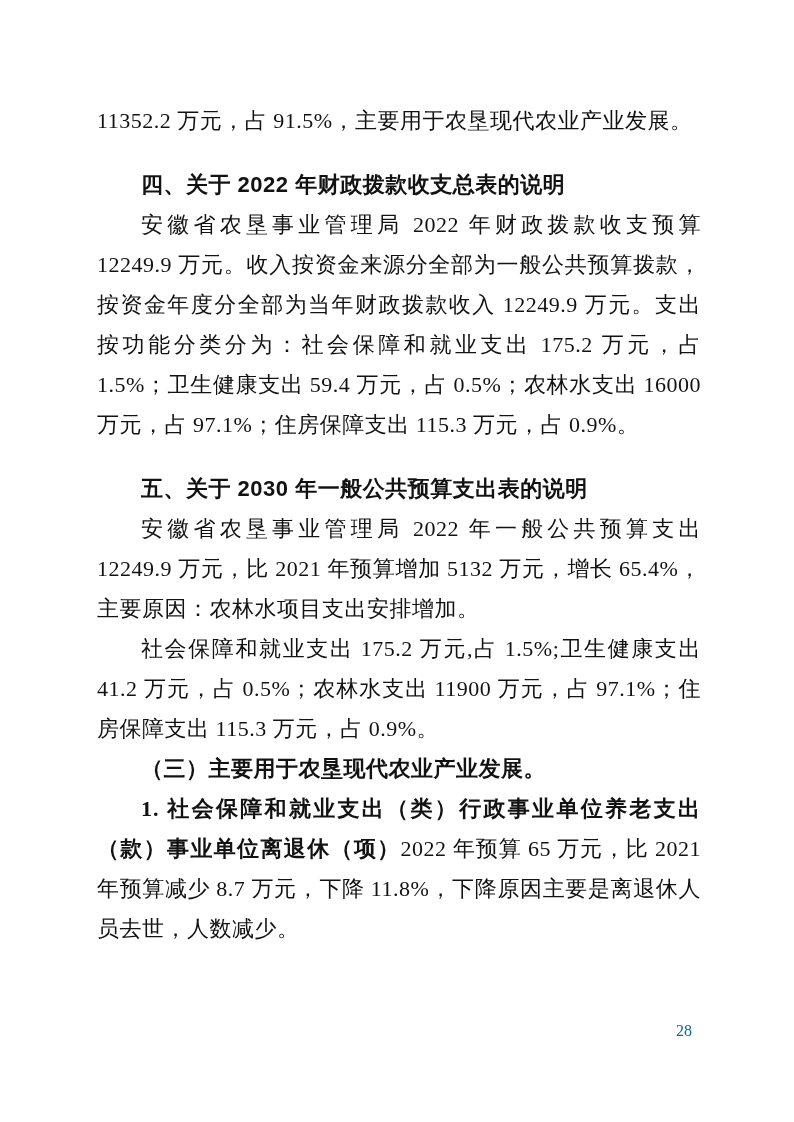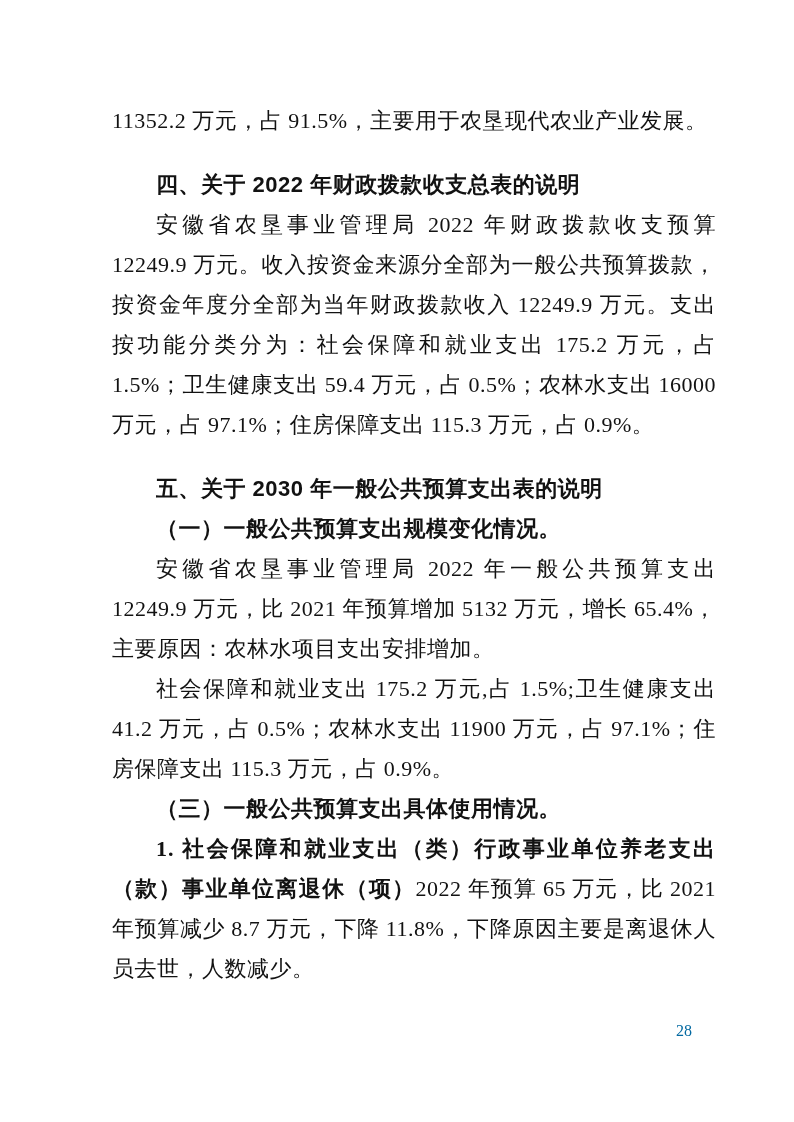--- a/index.html
+++ b/index.html
@@ -10,21 +10,21 @@
   .page {
     position: relative;
     width: 794px;
     height: 1122px;
     background: #ffffff;
     color: #121212;
     overflow: hidden;
   }
   .content {
     position: absolute;
-    left: 112px;
+    left: 97px;
     top: 101px;
     width: 604px;
   }
   .content p {
     font-size: 22px;
     line-height: 40px;
     text-align: justify;
     text-justify: inter-character;
     letter-spacing: 0.5px;
     color: #121212;
@@ -67,28 +67,27 @@
   <div class="content">
 
     <p>11352.2 万元，占 91.5%，主要用于农垦现代农业产业发展。</p>
 
     <p class="h-section indent">四、关于 2022 年财政拨款收支总表的说明</p>
 
     <p class="indent">安徽省农垦事业管理局 2022 年财政拨款收支预算 12249.9 万元。收入按资金来源分全部为一般公共预算拨款，按资金年度分全部为当年财政拨款收入 12249.9 万元。支出按功能分类分为：社会保障和就业支出 175.2 万元，占 1.5%；卫生健康支出 59.4 万元，占 0.5%；农林水支出 16000 万元，占 97.1%；住房保障支出 115.3 万元，占 0.9%。</p>
 
     <p class="h-section indent">五、关于 2030 年一般公共预算支出表的说明</p>
 
-    <p class="h-sub indent">（一）一般公共预算支出规模变化情况。</p>
 
     <p class="indent">安徽省农垦事业管理局 2022 年一般公共预算支出 12249.9 万元，比 2021 年预算增加 5132 万元，增长 65.4%，主要原因：农林水项目支出安排增加。</p>
 
 
     <p class="indent">社会保障和就业支出 175.2 万元,占 1.5%;卫生健康支出 41.2 万元，占 0.5%；农林水支出 11900 万元，占 97.1%；住房保障支出 115.3 万元，占 0.9%。</p>
 
-    <p class="h-sub indent">（三）一般公共预算支出具体使用情况。</p>
+    <p class="h-sub indent">（三）主要用于农垦现代农业产业发展。</p>
 
     <p class="indent"><span class="item-lead">1. 社会保障和就业支出（类）行政事业单位养老支出（款）事业单位离退休（项）</span><span class="item-rest">2022 年预算 65 万元，比 2021 年预算减少 8.7 万元，下降 11.8%，下降原因主要是离退休人员去世，人数减少。</span></p>
 
 
   </div>
 
   <div class="page-number">28</div>
 </div>
 
 </body></html>

